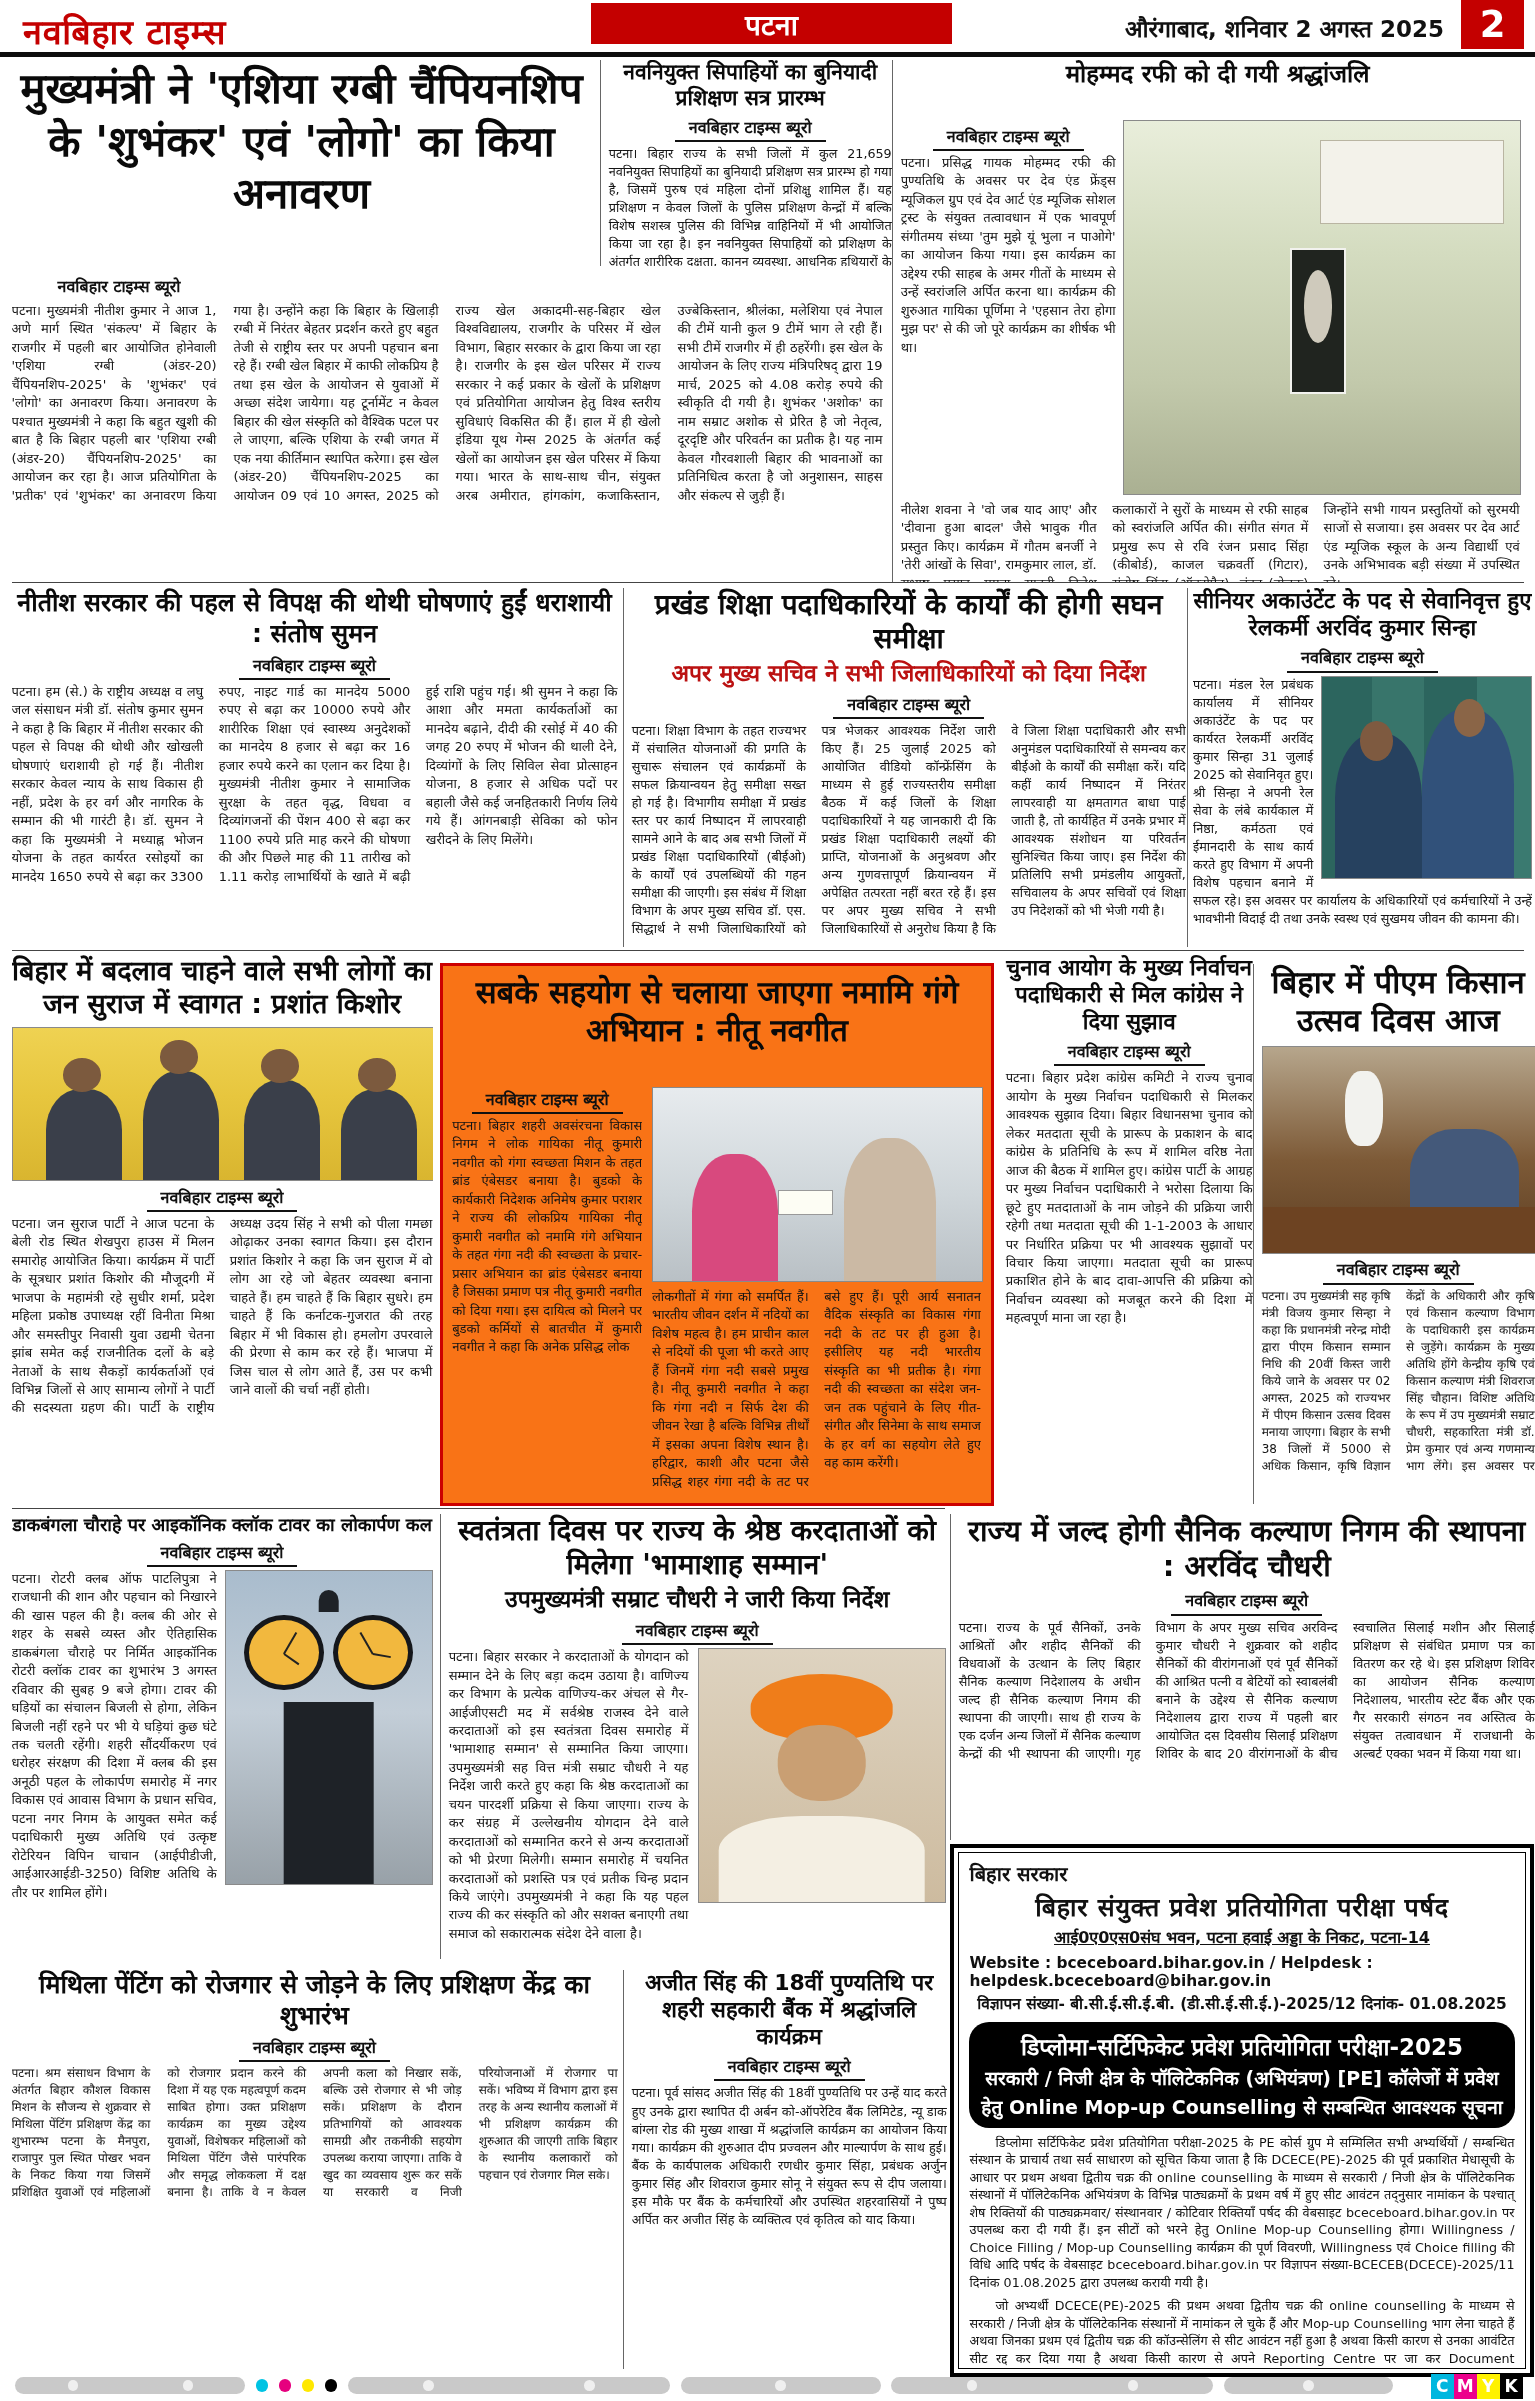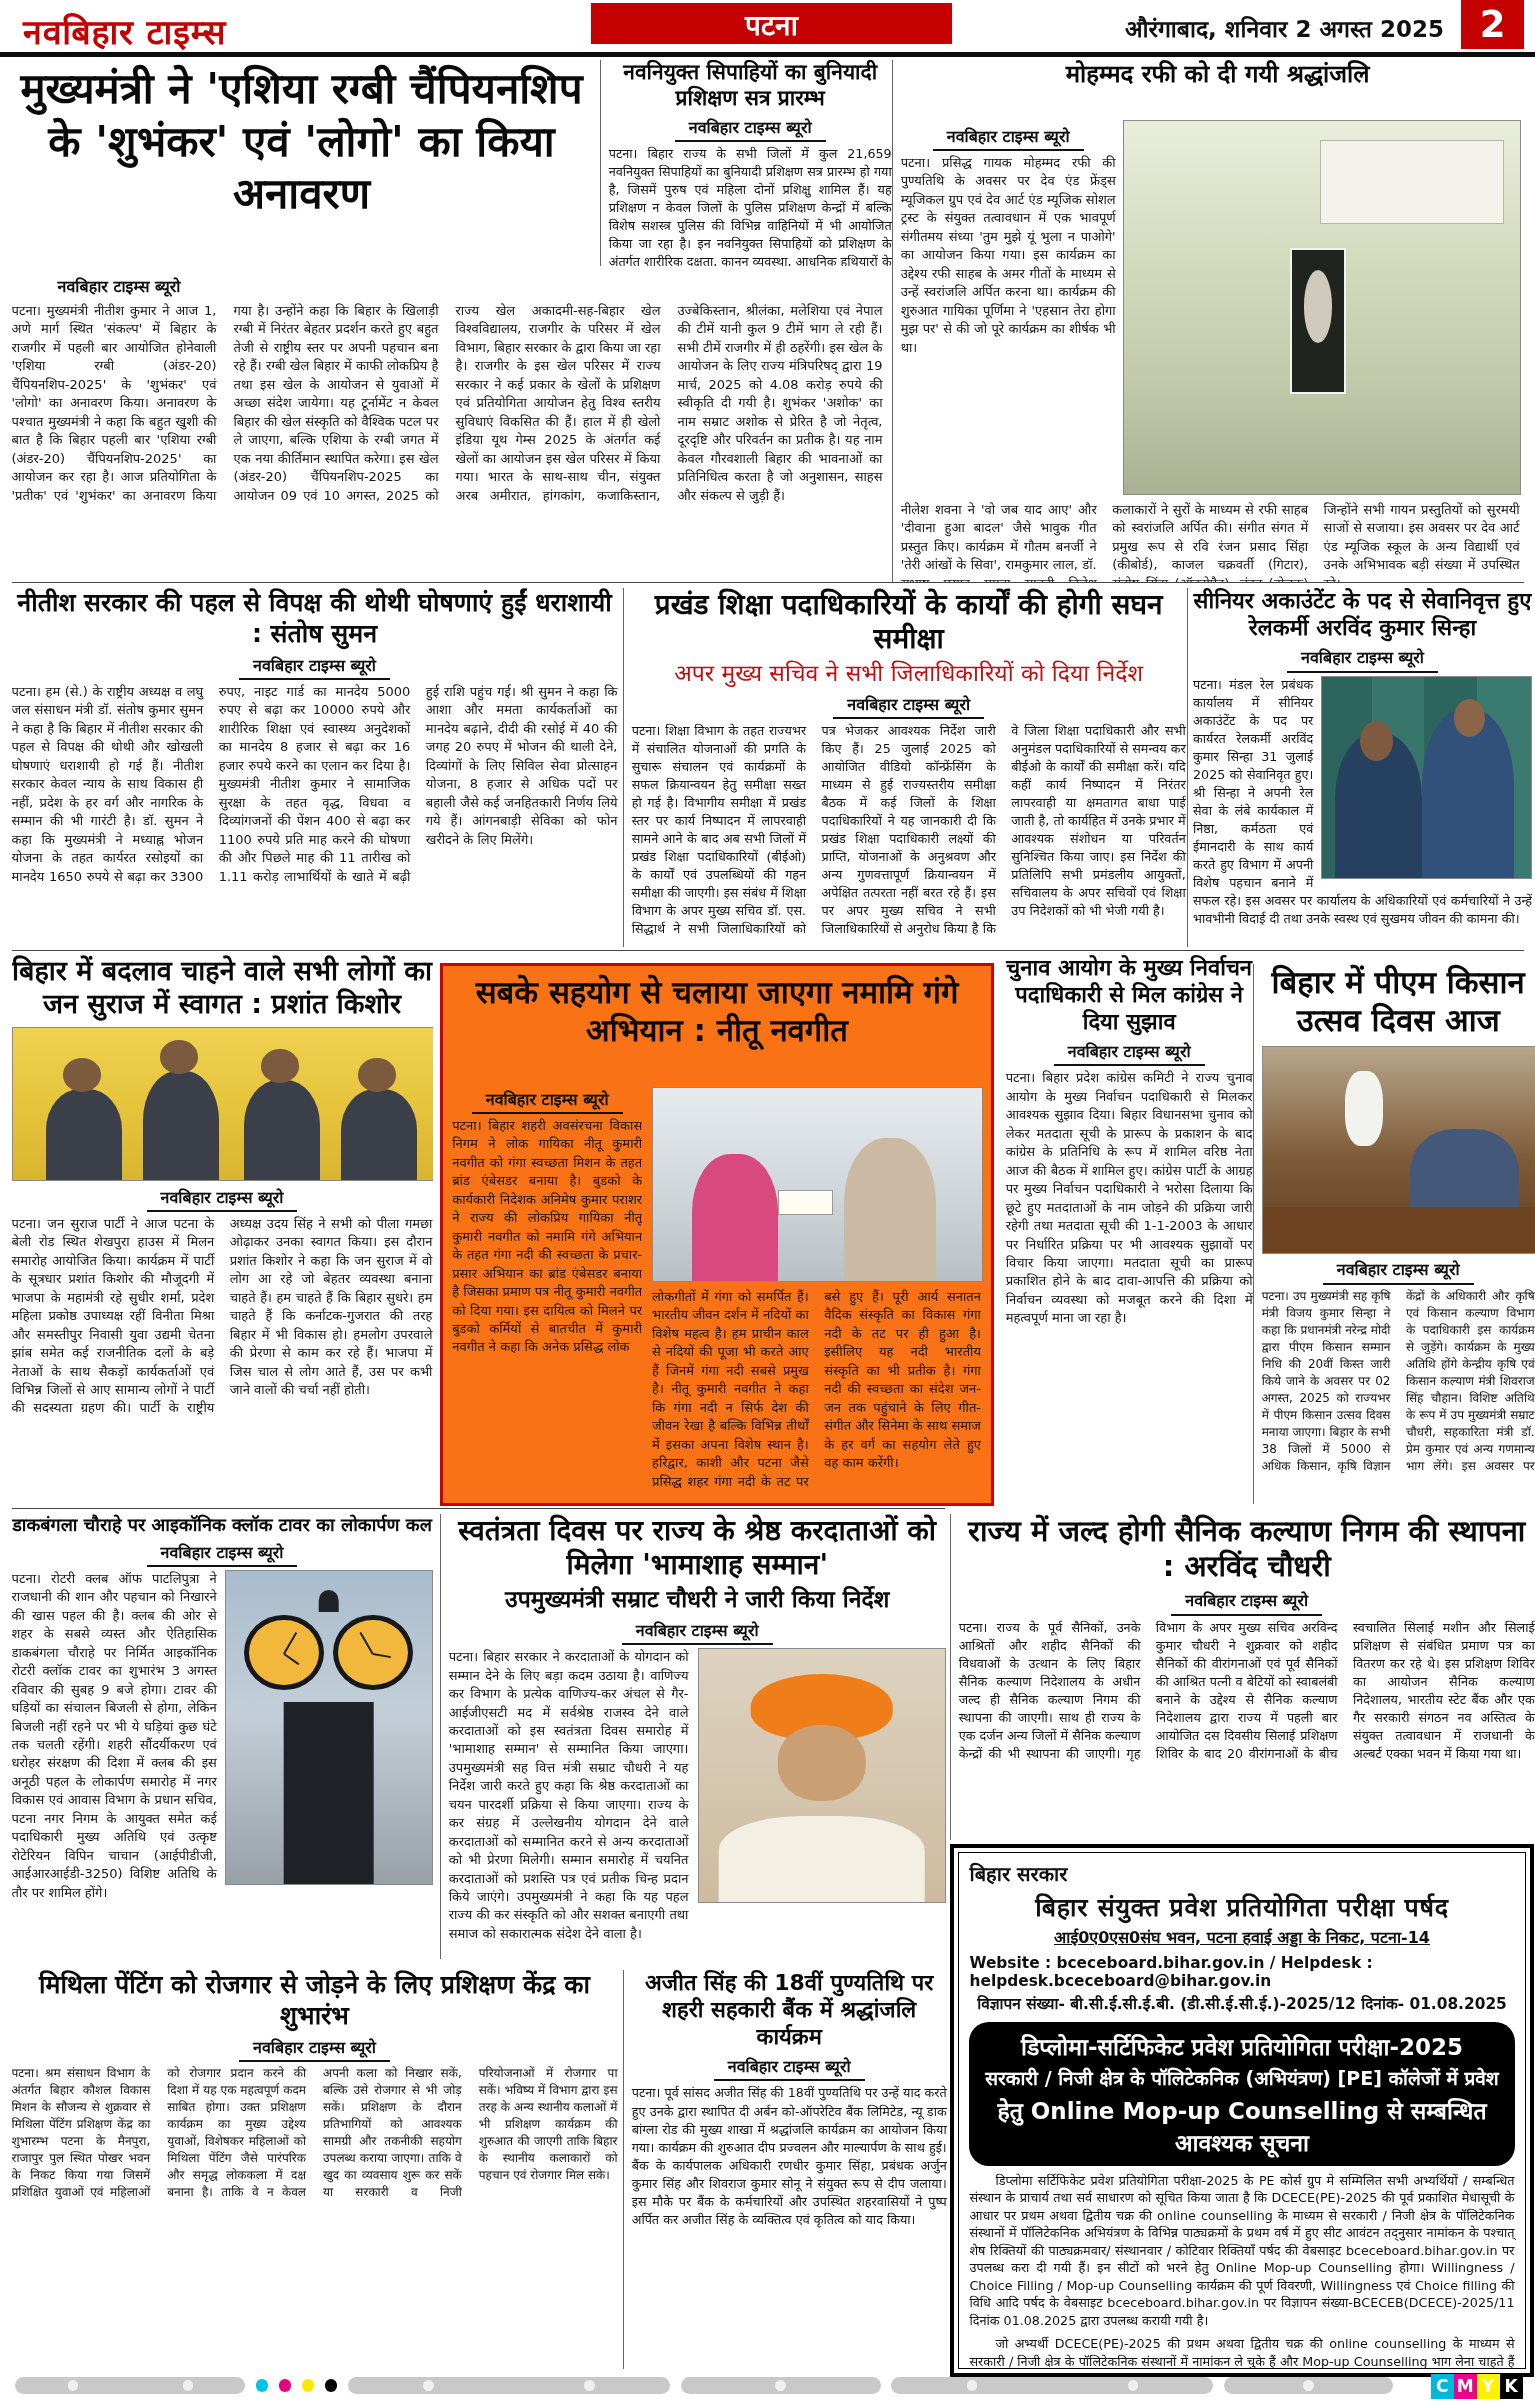--- a/index.html
+++ b/index.html
@@ -9,21 +9,21 @@
   .masthead{position:absolute;left:23px;top:7.7px;font-size:34px;font-weight:900;color:#c40000;letter-spacing:0.8px;}
   .citybox{position:absolute;left:591px;top:3.1px;width:361px;height:41px;background:#c40000;display:flex;align-items:center;justify-content:center;}
   .citybox span{color:#fff;font-size:28px;font-weight:800;}
   .dateline{position:absolute;left:960px;top:12.3px;width:484px;text-align:right;font-size:23px;font-weight:700;color:#111;}
   .pagenobox{position:absolute;left:1461px;top:0;width:63px;height:49px;background:#c40000;display:flex;align-items:center;justify-content:center;}
   .pagenobox span{color:#fff;font-size:37px;font-weight:900;}
   .toprule{position:absolute;left:0;top:52px;width:1535px;height:5.4px;background:#0d0d0d;}
   
   .art{position:absolute;overflow:hidden;}
   .hl{font-weight:800;color:#0a0a0a;text-align:center;line-height:1.22;font-family:"DejaVu Sans",sans-serif;}
-  .subhl-red{font-weight:400;color:#bb1111;text-align:center;line-height:1.25;}
+  .subhl-red{font-weight:700;color:#bb1111;text-align:center;line-height:1.25;}
   .subhl-blk{font-weight:800;color:#0a0a0a;text-align:center;line-height:1.25;}
   .bylinewrap{text-align:center;margin:4.6px auto 3.1px auto;}
   .byline{display:inline-block;font-size:16px;font-weight:800;border-bottom:2.3px solid #111;padding:0 14px 2.3px 14px;}
   .body{font-size:13px;line-height:1.42;text-align:justify;color:#141414;}
   .c2{columns:2;column-gap:15.4px;}
   .c3{columns:3;column-gap:15.4px;}
   .c4{columns:4;column-gap:17px;}
   .photo{border:0.8px solid #8a8a8a;position:relative;overflow:hidden;}
   .vsep{border-left:0.8px solid #666;}
   .hrule{position:absolute;background:#444;height:0.8px;}
@@ -62,21 +62,21 @@
   .adbox{position:absolute;left:950px;top:1844px;width:576px;height:525px;border:4.6px solid #000;background:#fff;}
   .adinner{position:absolute;left:3.8px;top:3.8px;right:3.8px;bottom:3.8px;border:1.5px solid #000;padding:7.7px 10.7px;overflow:hidden;}
   .ad-govt{text-align:left;font-size:20px;font-weight:800;}
   .ad-board{text-align:center;font-size:25px;font-weight:900;letter-spacing:0.8px;margin-top:1.5px;}
   .ad-addr{text-align:center;font-size:16px;font-weight:800;text-decoration:underline;margin-top:3.1px;}
   .ad-web{text-align:left;font-size:15.4px;font-weight:800;margin-top:6.1px;}
   .ad-no{text-align:center;font-size:15.4px;font-weight:800;margin-top:3.1px;}
   .ad-banner{background:#000;color:#fff;border-radius:20px;padding:7.7px 10.7px;margin-top:7.7px;text-align:center;}
   .ad-b1{font-size:23px;font-weight:900;}
   .ad-b2{font-size:19px;font-weight:800;margin-top:3.1px;}
-  .ad-b3{font-size:23px;font-weight:800;margin-top:3.1px;}
+  .ad-b3{font-size:19px;font-weight:800;margin-top:3.1px;}
   .ad-p{font-size:12.7px;line-height:1.38;text-align:justify;margin-top:6.1px;text-indent:26px;}
   
   .regbar{position:absolute;left:15.4px;top:2377px;width:1405px;height:17px;display:flex;align-items:center;gap:10.7px;}
   .pill{height:17px;background:#c9c9c9;border-radius:8.4px;display:flex;align-items:center;justify-content:space-around;}
   .dot{width:10.7px;height:10.7px;border-radius:50%;background:#efefef;}
   .cdot{width:12.3px;height:12.3px;border-radius:50%;}
   .cmyk{position:absolute;right:12.3px;top:2374px;display:flex;}
   .cmyk div{width:23px;height:24.6px;display:flex;align-items:center;justify-content:center;font-size:17px;font-weight:900;color:#fff;font-family:"DejaVu Sans",sans-serif;}
 </style>
 </head>

